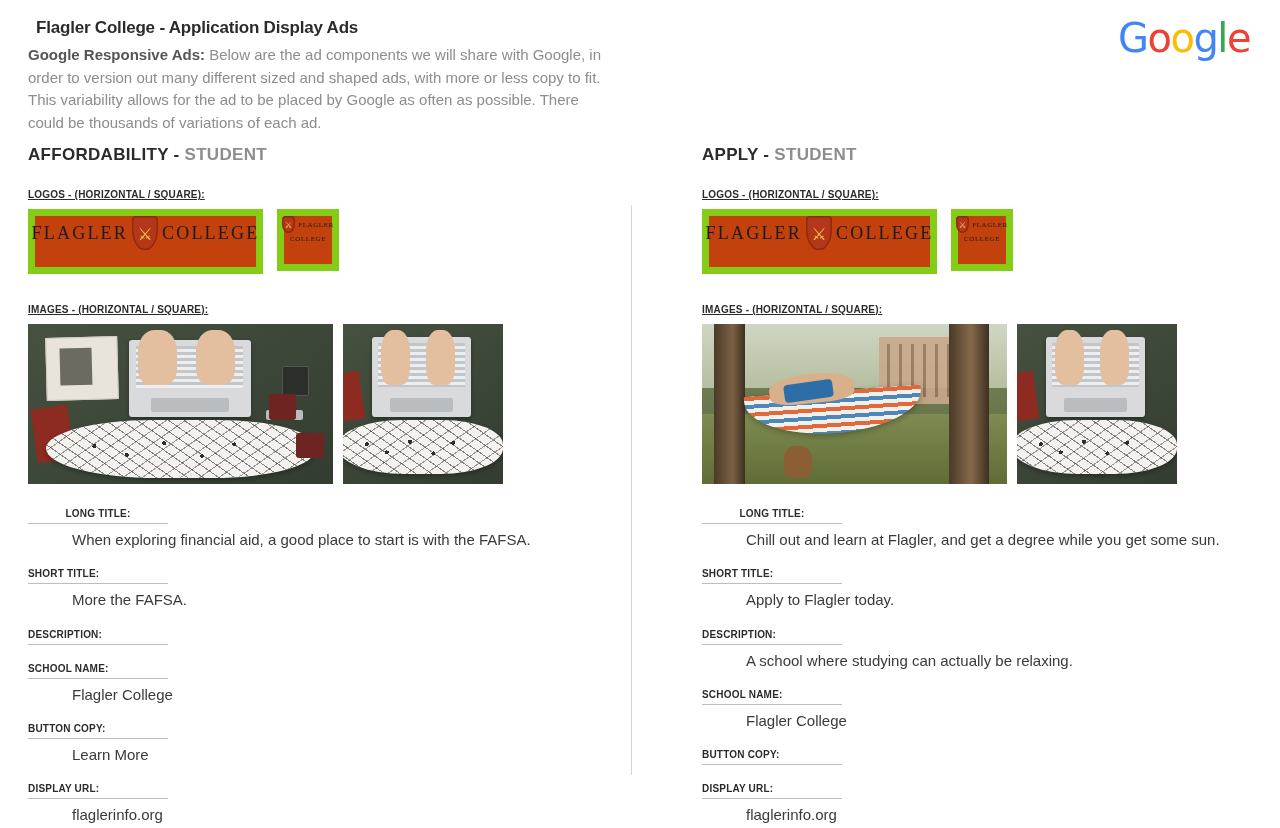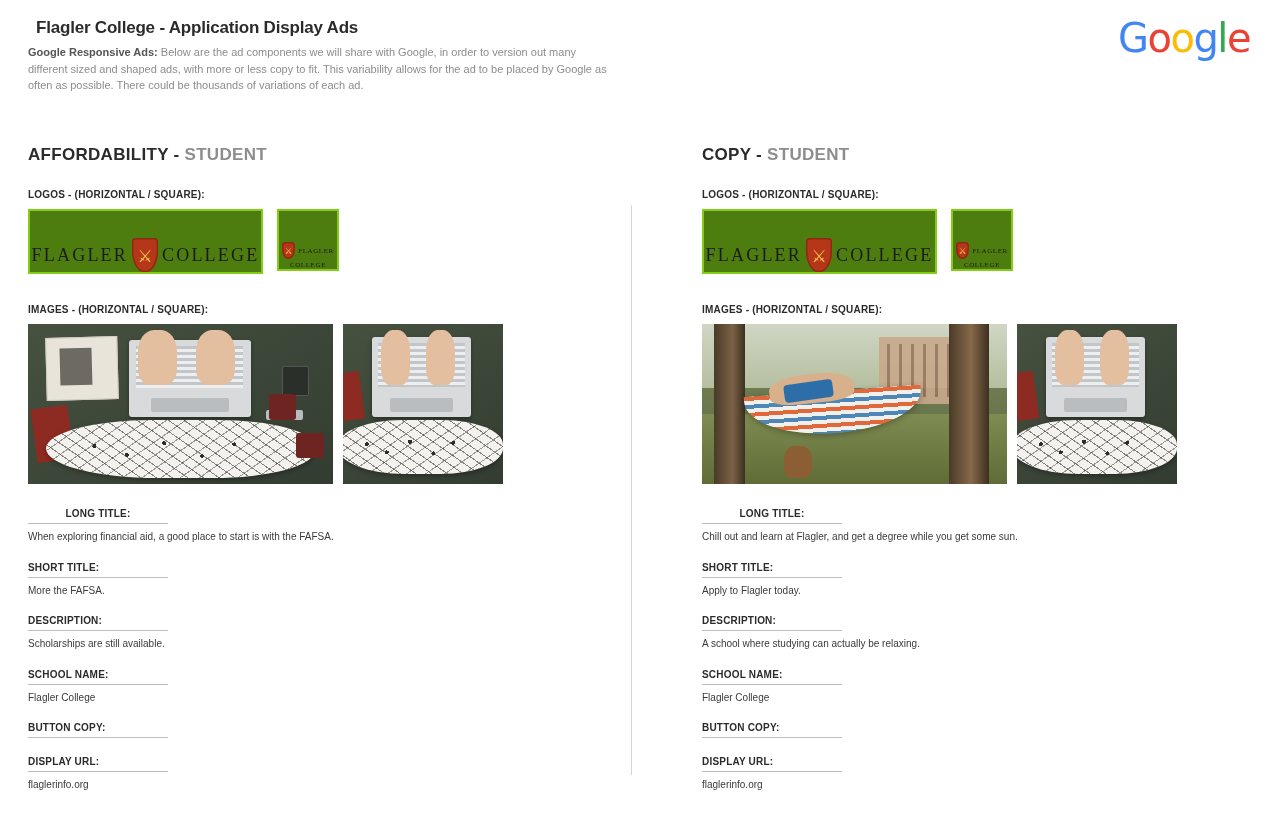--- a/index.html
+++ b/index.html
@@ -24,21 +24,21 @@
     width: 620px;
   }
   .doc-title {
     font-size: 17px;
     font-weight: bold;
     color: #2b2b2b;
     letter-spacing: -0.2px;
     margin: 0 0 6px 8px;
   }
   .intro {
-    font-size: 11px;
+    font-size: 15px;
     line-height: 1.5;
     color: #8d8d8d;
     margin: 0;
     max-width: 580px;
   }
   .intro b {
     color: #555555;
     font-weight: bold;
   }
 
@@ -85,35 +85,36 @@
     margin-bottom: 24px;
   }
   .col-title .aud { color: #8d8d8d; font-weight: bold; }
 
   .section-label {
     font-size: 10px;
     font-weight: bold;
     color: #2b2b2b;
     letter-spacing: 0.2px;
     margin-bottom: 9px;
+    text-decoration: underline;
   }
 
   
   .logo-row {
     display: flex;
     align-items: flex-start;
     gap: 14px;
     margin-bottom: 30px;
   }
   .logo-box {
-    border: 2px solid #84cc16;
-    background: #4d7c0f;
+    border: 7px solid #84cc16;
+    background: #c2410c;
     box-sizing: border-box;
     display: flex;
-    align-items: flex-end;
+    align-items: flex-start;
     justify-content: center;
   }
   .logo-h { width: 235px; height: 65px; }
   .logo-s { width: 62px;  height: 62px; }
 
   .logo-h-inner {
     display: flex;
     align-items: center;
     justify-content: center;
     gap: 4px;
@@ -311,24 +312,25 @@
   .field-label {
     font-size: 10px;
     font-weight: bold;
     color: #2b2b2b;
     letter-spacing: 0.2px;
     padding-bottom: 4px;
     border-bottom: 1px solid #bdbdbd;
     width: 140px;
   }
   .field-value {
-    font-size: 10px;
+    font-size: 15px;
     color: #3a3a3a;
     padding-top: 6px;
     line-height: 1.35;
+    margin-left: 44px;
   }
   .field.long .field-label { width: 140px; text-align: center; }
 </style>
 </head>
 <body>
 
 <div class="header">
   <h1 class="doc-title">Flagler College - Application Display Ads</h1>
   <p class="intro"><b>Google Responsive Ads:</b><span> Below are the ad components we will share with Google, in order to version out many different sized and shaped ads, with more or less copy to fit. This variability allows for the ad to be placed by Google as often as possible. There could be thousands of variations of each ad.</span></p>
 </div>
@@ -399,42 +401,42 @@
     <div class="field-value">When exploring financial aid, a good place to start is with the FAFSA.</div>
   </div>
 
   <div class="field">
     <div class="field-label">SHORT TITLE:</div>
     <div class="field-value">More the FAFSA.</div>
   </div>
 
   <div class="field">
     <div class="field-label">DESCRIPTION:</div>
-    <div class="field-value">Scholarships are still available.</div>
   </div>
 
   <div class="field">
     <div class="field-label">SCHOOL NAME:</div>
     <div class="field-value">Flagler College</div>
   </div>
 
   <div class="field">
     <div class="field-label">BUTTON COPY:</div>
+    <div class="field-value">Learn More</div>
   </div>
 
   <div class="field">
     <div class="field-label">DISPLAY URL:</div>
     <div class="field-value">flaglerinfo.org</div>
   </div>
 </div>
 
 <div class="col col-right">
 
   <div class="col-title">
-    <span>COPY - </span><span class="aud">STUDENT</span>
+    <span>APPLY - </span><span class="aud">STUDENT</span>
   </div>
 
   <div class="section-label">LOGOS - (HORIZONTAL / SQUARE):</div>
   <div class="logo-row">
     <div class="logo-box logo-h">
       <div class="logo-h-inner">
         <span class="wordmark">FLAGLER</span>
         <span class="crest">
           <span class="shield"></span>
             <span class="lion">⚔</span>

